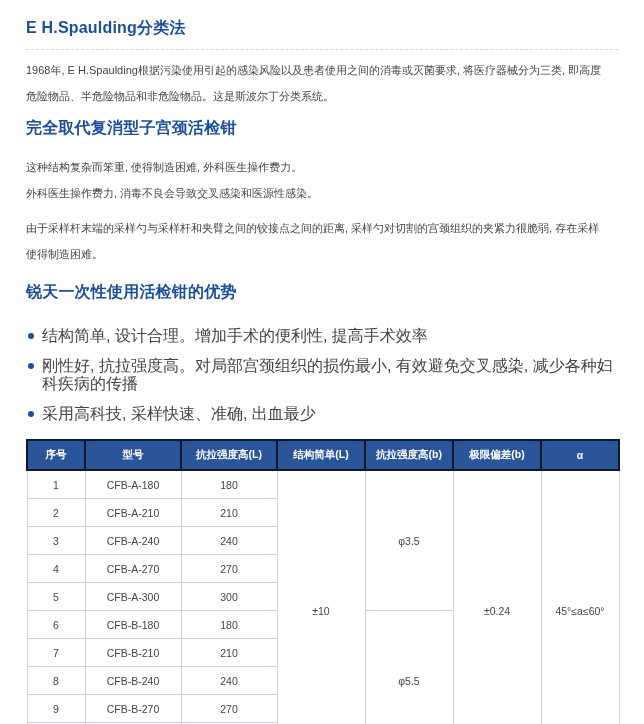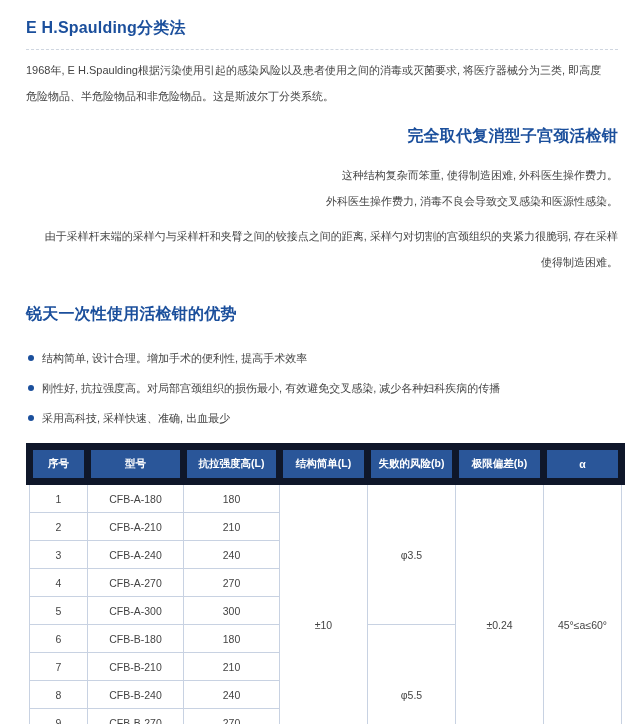--- a/index.html
+++ b/index.html
@@ -32,33 +32,33 @@
     border: 0;
     border-top: 1px dashed #cfd6e0;
     margin: 0 0 11px 0;
   }
   p.body-text {
     font-size: 11px;
     line-height: 19px;
     color: #444444;
     margin: 0 0 7px 0;
   }
-  .block-1 { margin-bottom: 20px; }
-  .block-2 { margin-bottom: 32px; text-align: right; }
+  .block-1 { margin-bottom: 12px; }
+  .block-2 { margin-bottom: 18px; }
   .block-3 { }
   .gap-14 { height: 14px; }
   .gap-8 { height: 9px; }
 
   ul.bullets {
     list-style: none;
     margin: 0 0 16px 0;
     padding: 0;
   }
   ul.bullets li {
-    font-size: 11px;
+    font-size: 16px;
     line-height: 18px;
     color: #444444;
     margin-bottom: 12px;
     padding-left: 16px;
     position: relative;
   }
   ul.bullets li:last-child { margin-bottom: 16px; }
   ul.bullets li .dot {
     position: absolute;
     left: 2px;
@@ -76,21 +76,21 @@
     border-collapse: collapse;
     width: 592px;
     table-layout: fixed;
     font-size: 10.5px;
   }
   table.spec-table th {
     background: #2a5699;
     color: #ffffff;
     font-weight: bold;
     height: 26px;
-    border: 7px solid #0f172a;
+    border: 2px solid #0f172a;
     text-align: center;
     font-size: 10.5px;
   }
   table.spec-table td {
     border: 1px solid #c8d2e2;
     text-align: center;
     height: 25px;
     color: #444444;
     background: #ffffff;
   }
@@ -155,21 +155,21 @@
           <col class="col-4">
           <col class="col-5">
           <col class="col-6">
       </colgroup>
       <thead>
         <tr>
           <th>序号</th>
           <th>型号</th>
           <th>抗拉强度高(L)</th>
           <th>结构简单(L)</th>
-          <th>失败的风险(b)</th>
+          <th>抗拉强度高(b)</th>
           <th>极限偏差(b)</th>
           <th>α</th>
         </tr>
       </thead>
       <tbody>
         <tr>
           <td>1</td>
           <td>CFB-A-180</td>
           <td>180</td>
           <td rowspan="10">±10</td>

